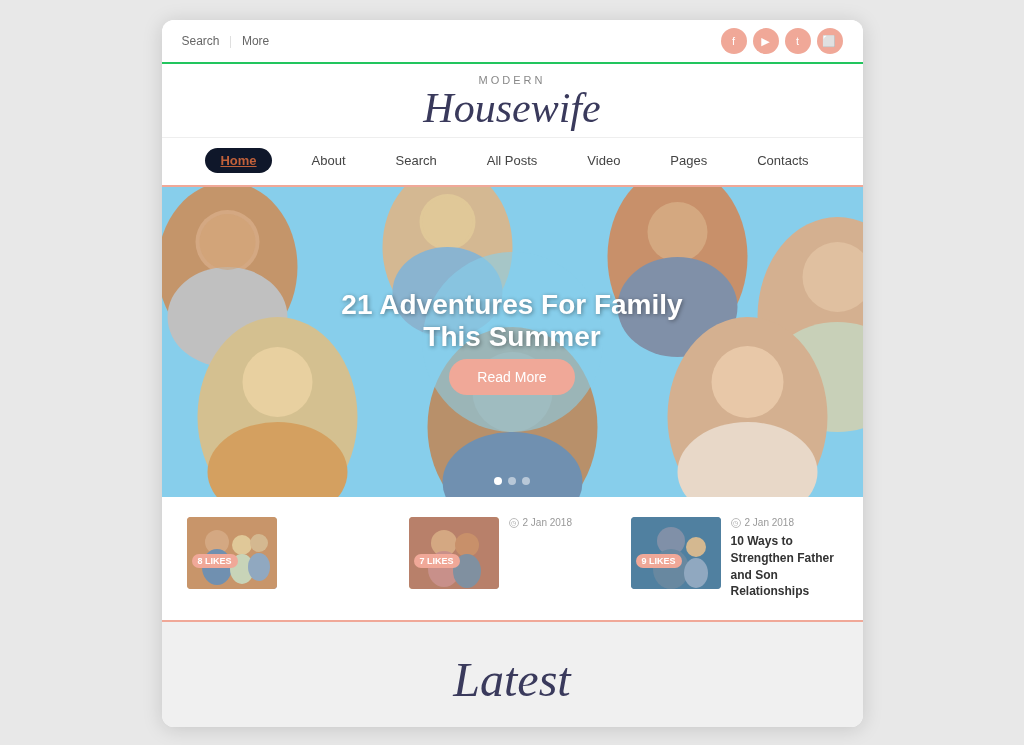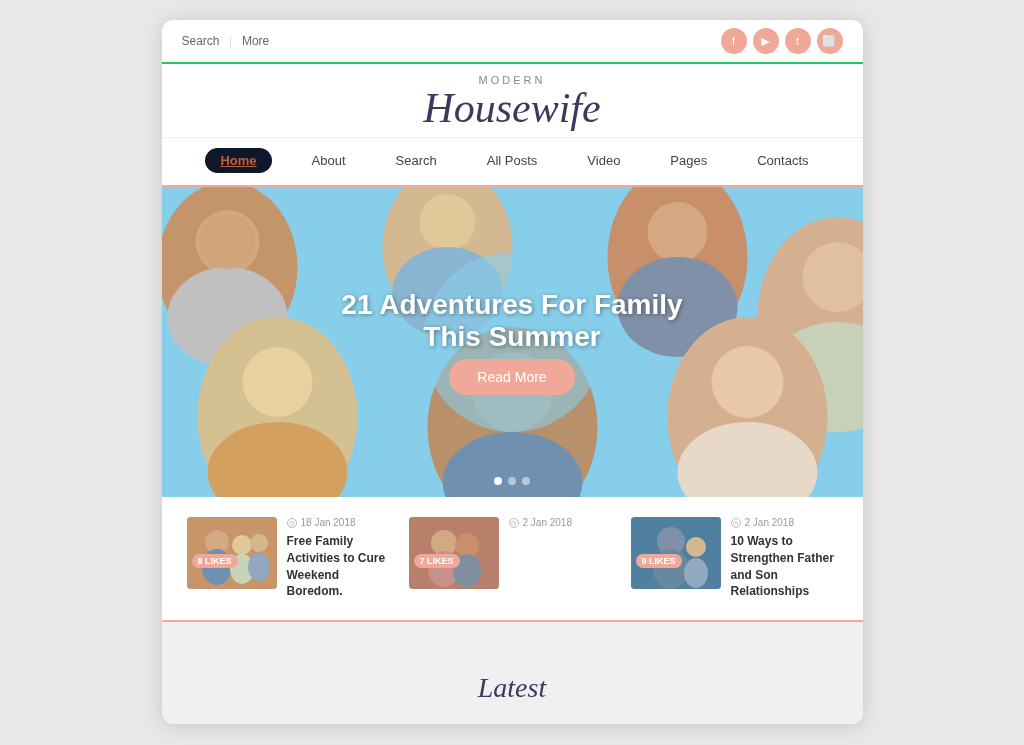--- a/index.html
+++ b/index.html
@@ -260,23 +260,22 @@
     
     .latest-section {
       background: #f0f0f0;
       padding: 30px 20px 20px;
       text-align: center;
       border-top: 2px solid #f0a898;
     }
     .latest-title {
       font-family: 'Georgia', cursive;
       font-style: italic;
-      font-size: 28px;
+      font-size: 48px;
       color: #3a3a5c;
-      margin-top: 20px;
     }
   </style>
 </head>
 <body>
 
 <div class="page-wrapper">
 
   <div class="utility-bar">
     <div class="utility-left">
       <a class="utility-link">Search</a>
@@ -370,27 +369,20 @@
             <circle cx="30" cy="25" r="12" fill="#d4a882"></circle>
             <ellipse cx="30" cy="50" rx="15" ry="18" fill="#7090b0"></ellipse>
             <circle cx="55" cy="28" r="10" fill="#e0c898"></circle>
             <ellipse cx="55" cy="52" rx="12" ry="15" fill="#c8d4b8"></ellipse>
             <circle cx="72" cy="26" r="9" fill="#d4b890"></circle>
             <ellipse cx="72" cy="50" rx="11" ry="14" fill="#90a8c0"></ellipse>
           </svg>
         </div>
         <div class="likes-badge">8 LIKES</div>
       </div>
-      <div class="card-content">
-        <div class="card-date">
-          <span class="clock-icon">◷</span>
-          <span>18 Jan 2018</span>
-        </div>
-        <div class="card-title">Free Family Activities to Cure Weekend Boredom.</div>
-      </div>
     </div>
 
     <div class="blog-card">
       <div class="card-image">
         <div class="card-img-couple">
           <svg width="90" height="72" viewBox="0 0 90 72">
             <rect width="90" height="72" fill="#b8806a"></rect>
             <circle cx="35" cy="26" r="13" fill="#d4a882"></circle>
             <ellipse cx="35" cy="52" rx="16" ry="18" fill="#c8908a"></ellipse>
             <circle cx="58" cy="28" r="12" fill="#c8906a"></circle>

